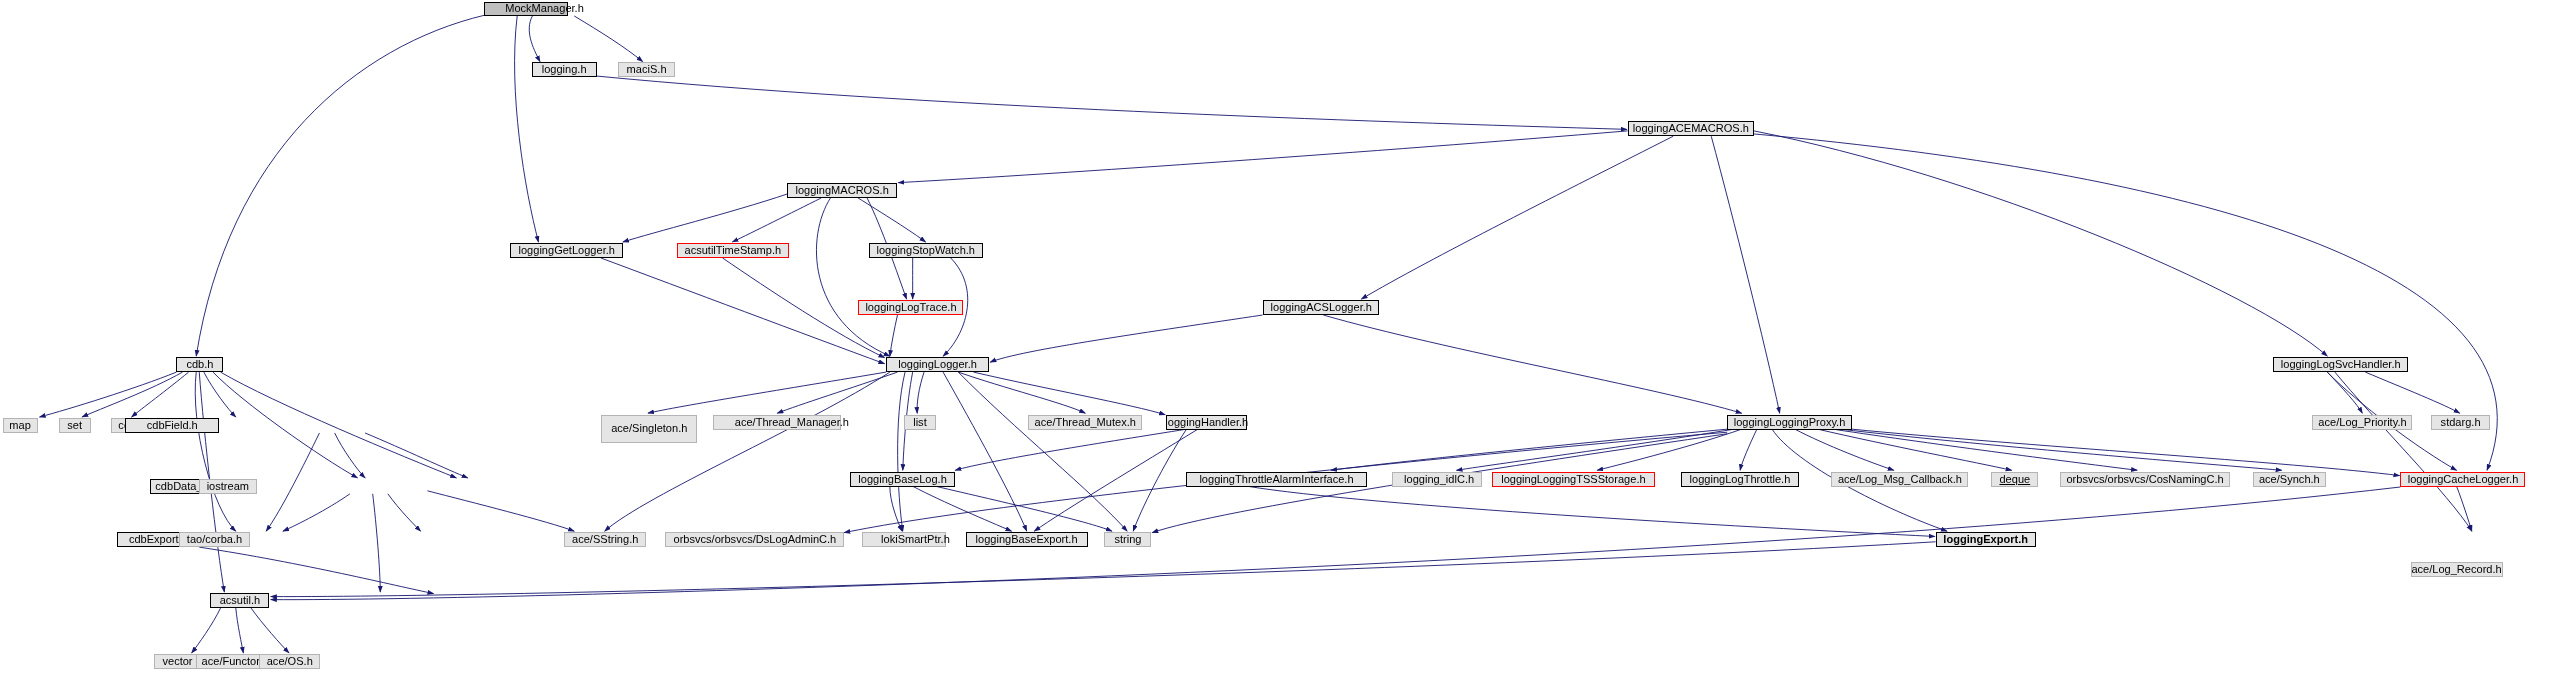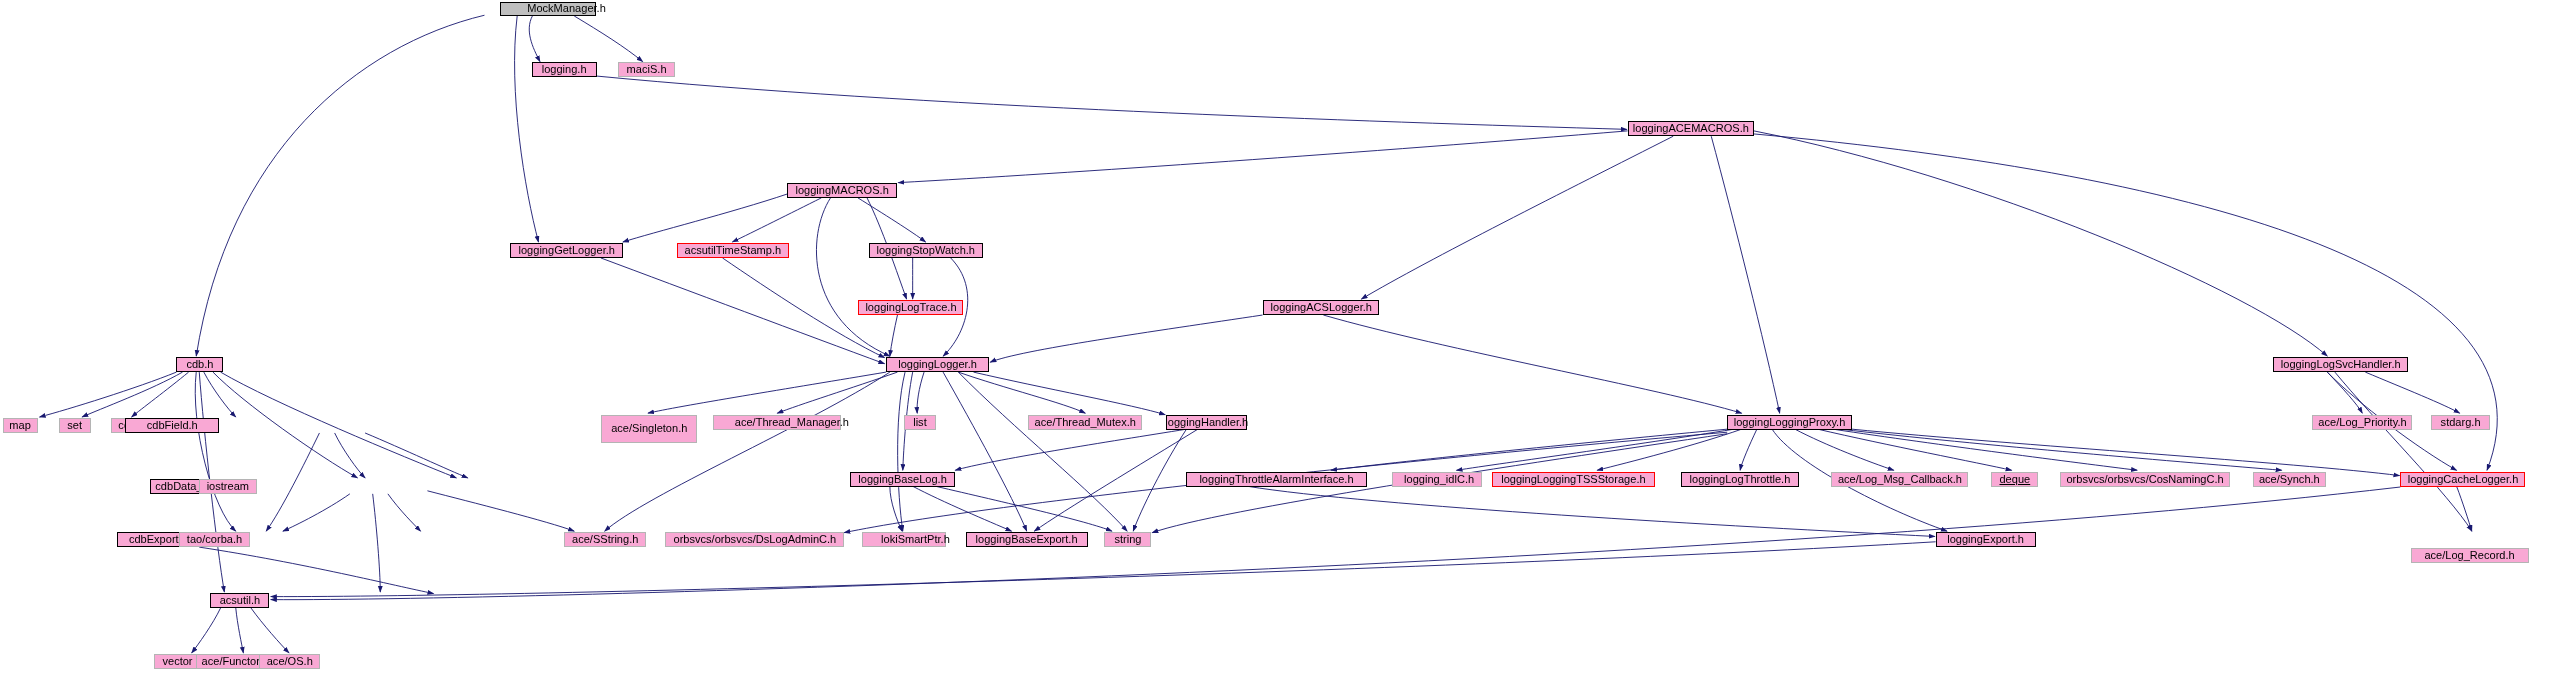--- a/index.html
+++ b/index.html
@@ -33,21 +33,21 @@
     width: 2576px;
     height: 678px;
   }
   .graph-node {
     position: absolute;
     box-sizing: border-box;
     display: flex;
     align-items: center;
     justify-content: center;
     white-space: nowrap;
-    background: #f9a8d4;
+    background: #e5e5e5;
     border: 0.8px solid #b4b4b4;
     color: #000000;
     font-size: 11.4px;
     line-height: 1;
     letter-spacing: 0px;
     padding: 0 4.6px;
     cursor: default;
   }
   .graph-node.solid {
     border: 0.8px solid #000000;
@@ -150,21 +150,21 @@
         <path d="M490,649 C495,690 500,750 500,778" fill="none" stroke="#191970" stroke-width="1.2" marker-end="url(#arrow)"></path>
         <path d="M562,645 C620,660 720,685 755,698" fill="none" stroke="#191970" stroke-width="1.2" marker-end="url(#arrow)"></path>
         <path d="M262,719 C400,740 520,770 570,780" fill="none" stroke="#191970" stroke-width="1.2" marker-end="url(#arrow)"></path>
         <path d="M290,799 C280,820 260,848 252,858" fill="none" stroke="#191970" stroke-width="1.2" marker-end="url(#arrow)"></path>
         <path d="M310,799 C312,820 318,848 320,858" fill="none" stroke="#191970" stroke-width="1.2" marker-end="url(#arrow)"></path>
         <path d="M330,799 C345,820 370,848 380,858" fill="none" stroke="#191970" stroke-width="1.2" marker-end="url(#arrow)"></path>
       </g>
   </svg>
 
   <div id="node-layer">
-      <div class="graph-node root" style="left: 500px; top: 1.5px; width: 96px; height: 14.5px; padding-left: 42px;">
+      <div class="graph-node root" style="left: 484px; top: 1.5px; width: 84px; height: 14.5px; padding-left: 42px;">
         <span class="node-label">MockManager.h</span>
       </div>
       <div class="graph-node solid" style="left: 532px; top: 62px; width: 65px; height: 14.5px;">
         <span class="node-label">logging.h</span>
       </div>
       <div class="graph-node light" style="left: 618px; top: 62px; width: 57px; height: 14.5px;">
         <span class="node-label">maciS.h</span>
       </div>
       <div class="graph-node solid" style="left: 1628px; top: 121px; width: 126px; height: 14.5px;">
         <span class="node-label">loggingACEMACROS.h</span>
@@ -282,24 +282,24 @@
       </div>
       <div class="graph-node light" style="left: 1104px; top: 532px; width: 47px; height: 14.5px;">
         <span class="node-label">string</span>
       </div>
       <div class="graph-node solid" style="left: 117px; top: 532px; width: 82px; height: 14.5px;">
         <span class="node-label">cdbExport.h</span>
       </div>
       <div class="graph-node light" style="left: 179px; top: 532px; width: 71px; height: 14.5px;">
         <span class="node-label">tao/corba.h</span>
       </div>
-      <div class="graph-node solid" style="left: 1936px; top: 532px; width: 100px; height: 14.5px;">
+      <div class="graph-node solid" style="left: 1936px; top: 532px; width: 100px; height: 14.5px; font-weight: bold;">
         <span class="node-label">loggingExport.h</span>
       </div>
-      <div class="graph-node light" style="left: 2411px; top: 548px; width: 118px; height: 14.5px;">
+      <div class="graph-node light" style="left: 2411px; top: 562px; width: 92px; height: 14.5px;">
         <span class="node-label">ace/Log_Record.h</span>
       </div>
       <div class="graph-node solid" style="left: 210px; top: 593px; width: 59px; height: 14.5px;">
         <span class="node-label">acsutil.h</span>
       </div>
       <div class="graph-node light" style="left: 154px; top: 654px; width: 47px; height: 14.5px;">
         <span class="node-label">vector</span>
       </div>
       <div class="graph-node light" style="left: 196px; top: 654px; width: 113px; height: 14.5px;">
         <span class="node-label">ace/Functor_String.h</span>

